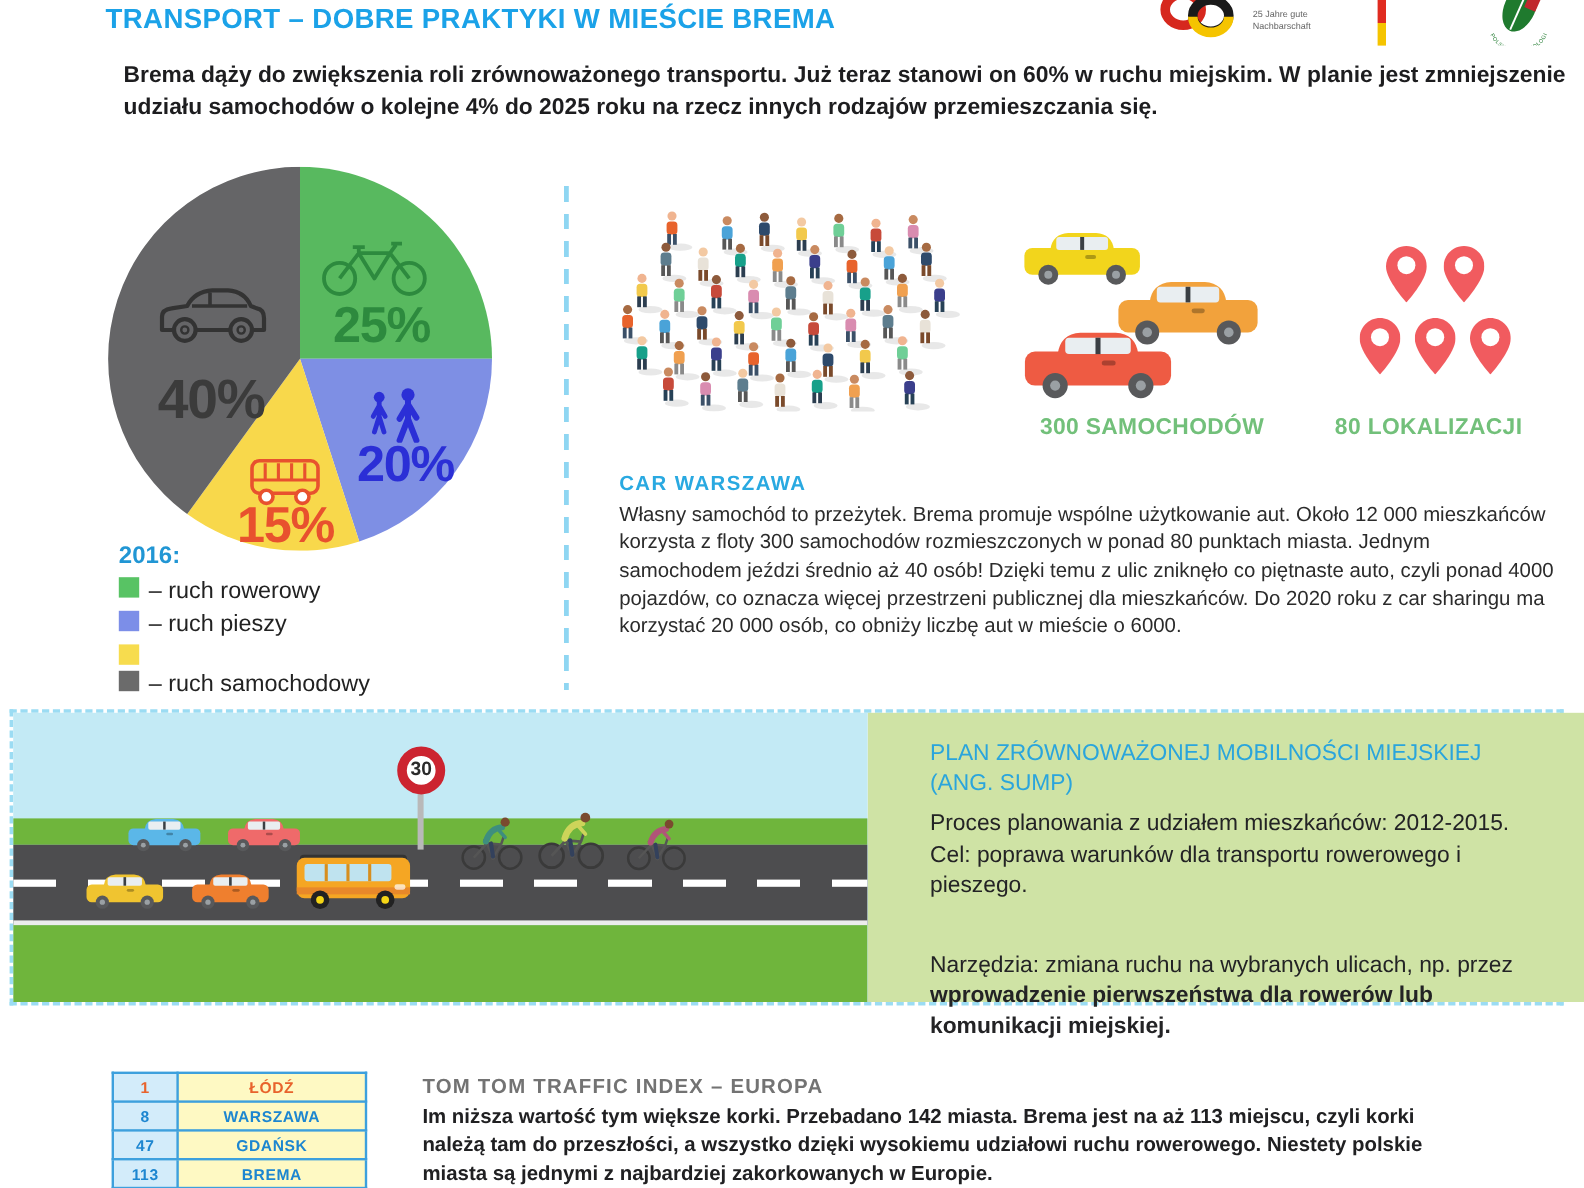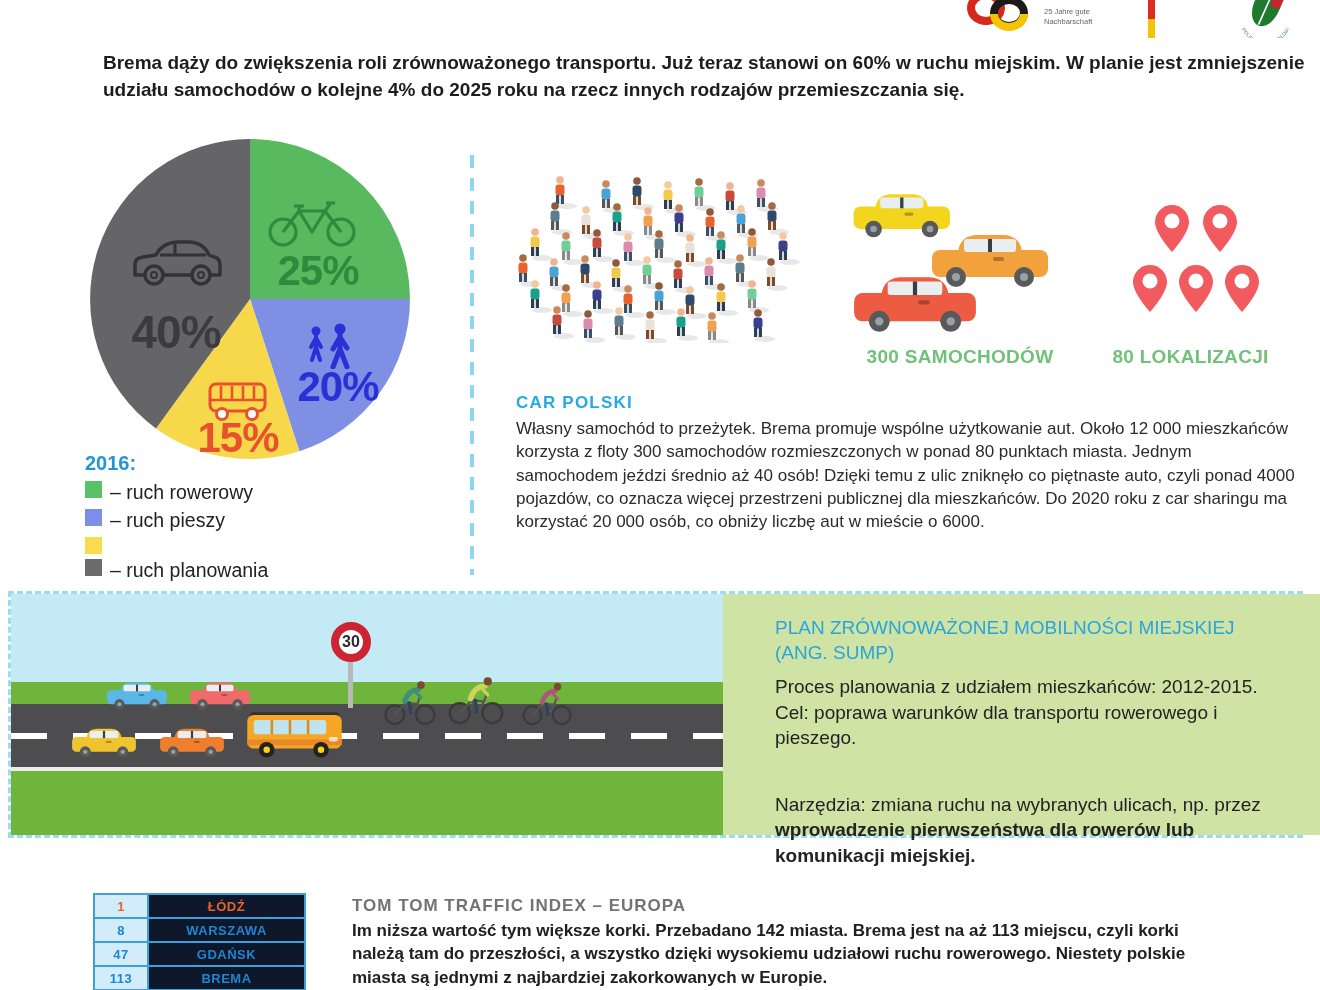--- a/index.html
+++ b/index.html
@@ -14,21 +14,21 @@
   .flag-bar{left:1148px;top:0;width:7px;height:38px;
             background:linear-gradient(#e02b20 0 50%,#f5c400 50% 100%);}
   .intro{left:66px;top:50px;width:1215px;font-size:19px;font-weight:bold;color:#1d1d1f;line-height:1.42;margin-left:37px;}
 
   
   .pie-wrap{left:90px;top:139px;width:320px;height:320px;}
   .pie-label{position:absolute;transform:translate(-50%,-50%);font-size:42px;font-weight:bold;letter-spacing:-1px;}
   .pie-icon{position:absolute;}
 
   
-  .legend{left:85px;top:452px;width:360px;}
+  .legend{left:99px;top:452px;width:360px;}
   .legend-year{font-size:20px;font-weight:bold;color:#2196d4;margin-bottom:6px;}
   .legend-item{display:flex;align-items:flex-start;margin-bottom:5px;}
   .legend-swatch{width:17px;height:17px;margin-right:8px;flex:none;}
   .legend-label{font-size:19.5px;color:#222;}
 
   
   .v-divider{left:470px;top:155px;width:4px;height:420px;
      background:repeating-linear-gradient(180deg,#8fd6f2 0 13px,transparent 13px 23px);}
 
   
@@ -62,21 +62,21 @@
   .sump-para{font-size:19px;color:#232325;line-height:1.33;width:520px;}
   .sump-para1{margin-top:9px;}
   .sump-para2{margin-top:42px;}
   .sump-bold{font-weight:bold;}
 
   
   .ranking-table{position:absolute;left:93px;top:893px;border-collapse:collapse;}
   .ranking-table td{border:2px solid #3da0dd;font-size:13px;font-weight:bold;text-align:center;
      letter-spacing:.5px;color:#1d86d0;}
   .ranking-table td.rank{width:50px;height:20px;background:#d3ecfa;}
-  .ranking-table td.city{width:153px;background:#0f172a;}
+  .ranking-table td.city{width:153px;background:#fef9c3;}
   .ranking-table tr.highlight td{color:#e8632c;}
   .tt-heading{left:352px;top:896px;font-size:17px;font-weight:bold;color:#737373;letter-spacing:1px;}
   .tt-body{left:352px;top:919px;width:880px;font-size:17px;font-weight:bold;color:#202022;line-height:1.37;}
 </style>
 </head>
 <body>
 
 <div class="page">
 
   <svg width="0" height="0" style="position:absolute">
@@ -116,20 +116,21 @@
         <path d="M38,15 L45,23" stroke="currentColor" stroke-width="3.5" stroke-linecap="round"></path>
         <circle cx="45" cy="8" r="4.5" fill="#7a4a2f"></circle>
       </symbol>
       <symbol id="pin-sym" viewBox="0 0 34 47">
         <path d="M17,0 C7.6,0 0,7.6 0,17 c0,11.5 17,30 17,30 s17,-18.5 17,-30 C34,7.6 26.4,0 17,0 z" fill="#f15b5f"></path>
         <circle cx="17" cy="16" r="7.5" fill="#fff"></circle>
       </symbol>
     </defs>
   </svg>
 
+  <div class="abs title">TRANSPORT – DOBRE PRAKTYKI W MIEŚCIE BREMA</div>
 
   <svg class="abs" style="left:962px;top:0;overflow:hidden" width="78" height="38">
     <ellipse cx="24" cy="8" rx="15" ry="13" fill="none" stroke="#d6281e" stroke-width="8"></ellipse>
     <ellipse cx="47" cy="13" rx="15" ry="13" fill="none" stroke="#1a1a1a" stroke-width="8"></ellipse>
     <path d="M32,14 A15,13 0 0 0 62,14" fill="none" stroke="#f5c400" stroke-width="8"></path>
   </svg>
   <div class="abs logo-text">
     <span>25 Jahre gute</span><br>
     <span>Nachbarschaft</span>
   </div>
@@ -196,21 +197,21 @@
     </div>
     <div class="legend-item">
       <span class="legend-swatch" style="background-color: rgb(124, 142, 232);"></span>
       <span class="legend-label">– ruch pieszy</span>
     </div>
     <div class="legend-item">
       <span class="legend-swatch" style="background-color: rgb(247, 220, 78);"></span>
     </div>
     <div class="legend-item">
       <span class="legend-swatch" style="background-color: rgb(107, 107, 107);"></span>
-      <span class="legend-label">– ruch planowania</span>
+      <span class="legend-label">– ruch samochodowy</span>
     </div>
   </div>
 
   <div class="abs v-divider"></div>
 
   <svg id="crowd-svg" class="abs" style="left:515px;top:175px" width="300" height="168" viewBox="0 0 300 168">
       <g transform="translate(45,5)">
         <ellipse cx="7" cy="26" rx="10" ry="3" fill="#d9d9d9" opacity="0.6"></ellipse>
         <circle cx="0" cy="0" r="3.8" fill="#f0b490"></circle>
         <rect x="-4.5" y="4.5" width="9" height="11" rx="3" fill="#e8632c"></rect>
@@ -564,21 +565,21 @@
     <use href="#pin-sym" x="27" y="2" width="34" height="47"></use>
     <use href="#pin-sym" x="75" y="2" width="34" height="47"></use>
     <use href="#pin-sym" x="5" y="62" width="34" height="47"></use>
     <use href="#pin-sym" x="51" y="62" width="34" height="47"></use>
     <use href="#pin-sym" x="97" y="62" width="34" height="47"></use>
   </svg>
 
   <div id="stat-label-cars" class="stat-label">300 SAMOCHODÓW</div>
   <div id="stat-label-locations" class="stat-label">80 LOKALIZACJI</div>
 
-  <div class="abs cs-heading">CAR POLSKI</div>
+  <div class="abs cs-heading">CAR WARSZAWA</div>
   <div class="abs cs-body">Własny samochód to przeżytek. Brema promuje wspólne użytkowanie aut. Około 12 000 mieszkańców korzysta z floty 300 samochodów rozmieszczonych w ponad 80 punktach miasta. Jednym samochodem jeździ średnio aż 40 osób! Dzięki temu z ulic zniknęło co piętnaste auto, czyli ponad 4000 pojazdów, co oznacza więcej przestrzeni publicznej dla mieszkańców. Do 2020 roku z car sharingu ma korzystać 20 000 osób, co obniży liczbę aut w mieście o 6000.</div>
 
   <div class="abs band">
     <div class="road-scene">
       <div class="grass-strip"></div>
       <div class="road"></div>
       <div class="center-line"></div>
       <div class="grass-bottom"></div>
 
       <div class="speed-sign">30</div>

